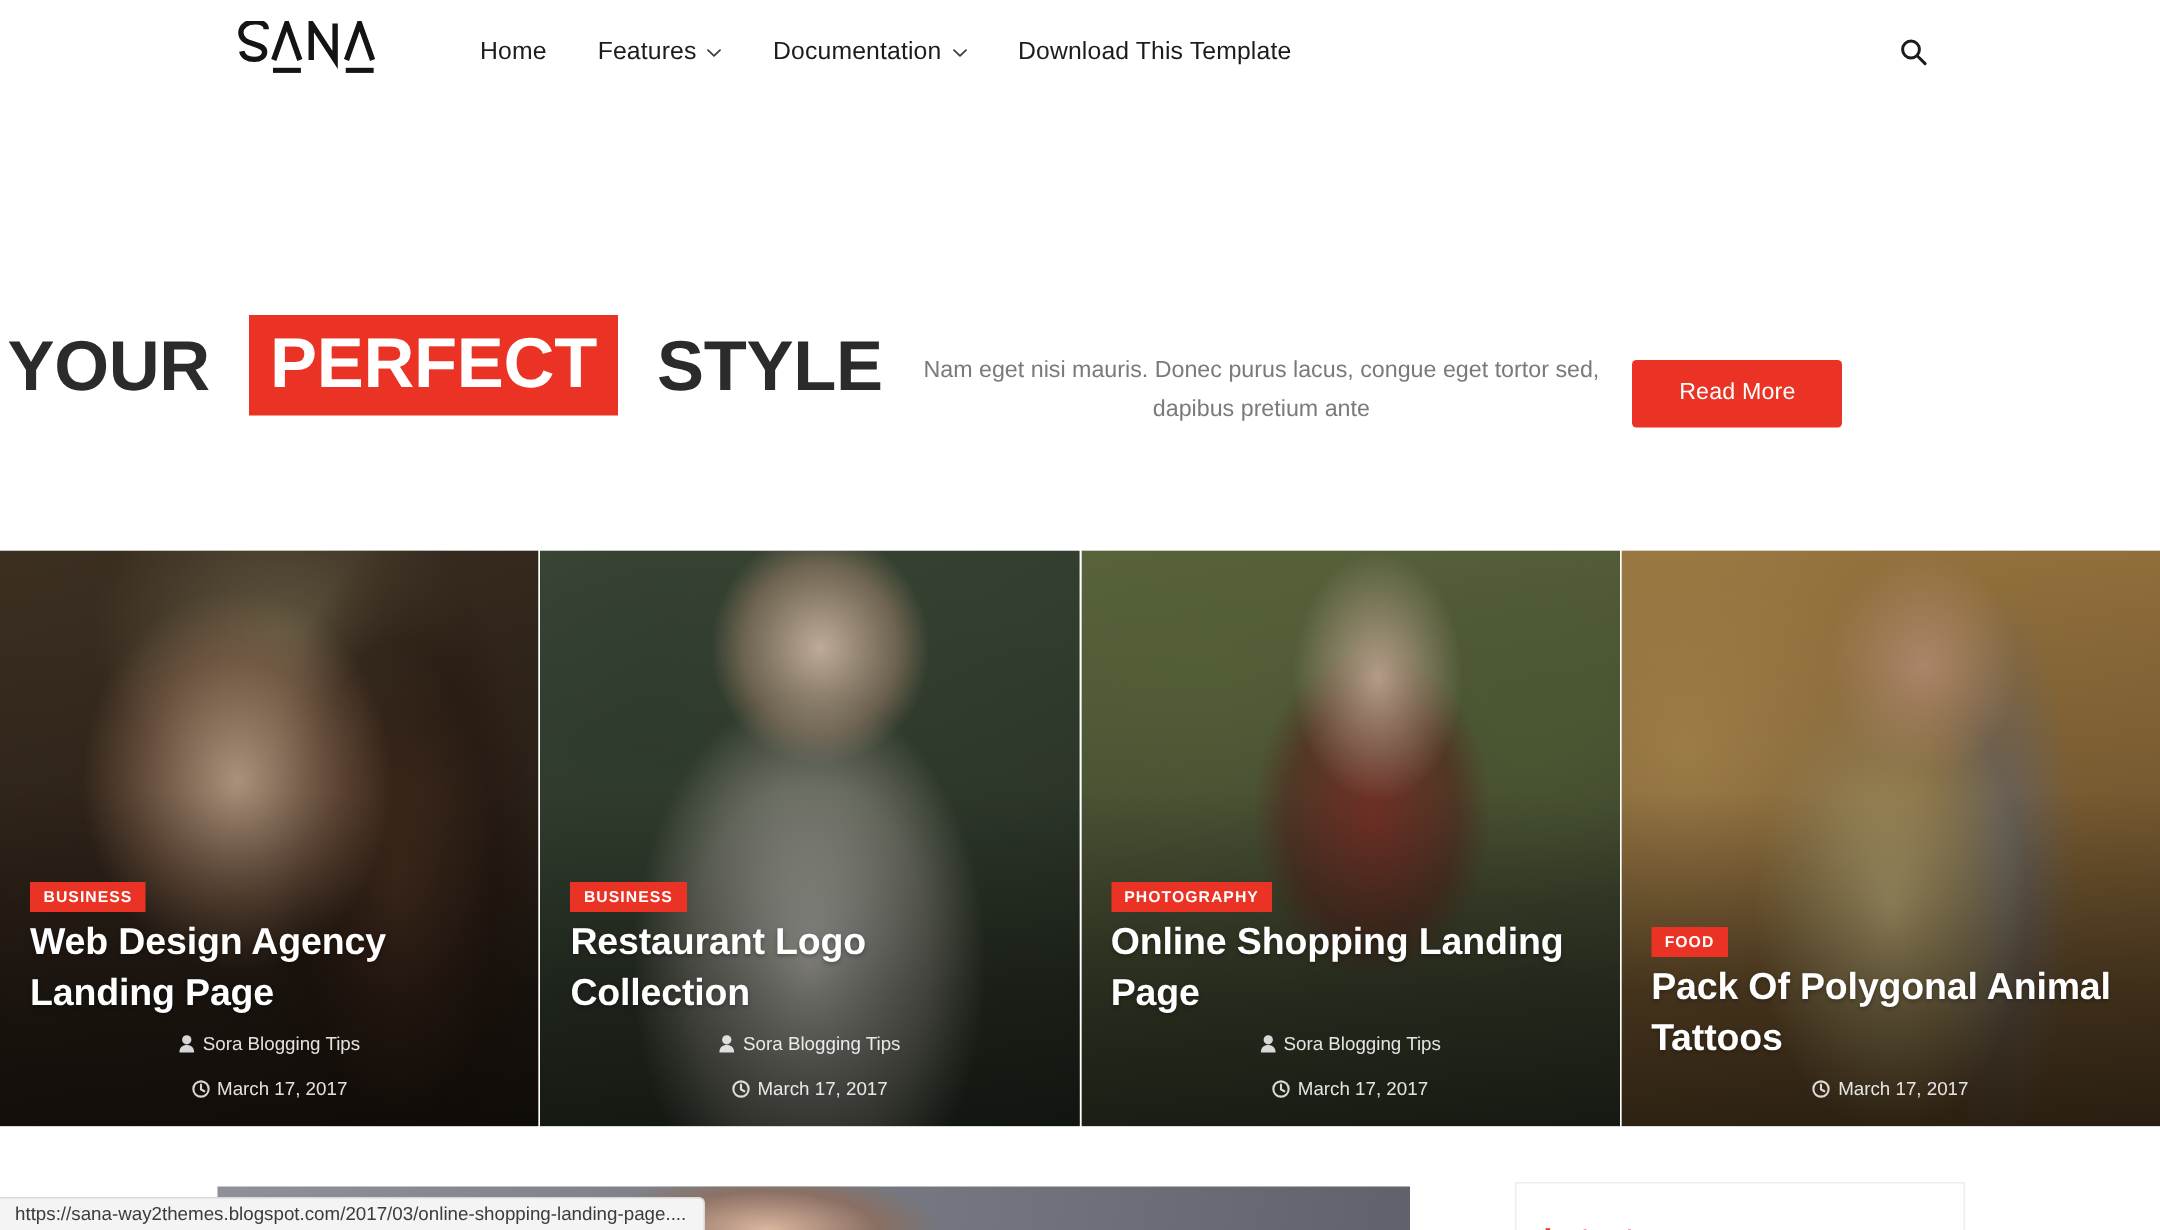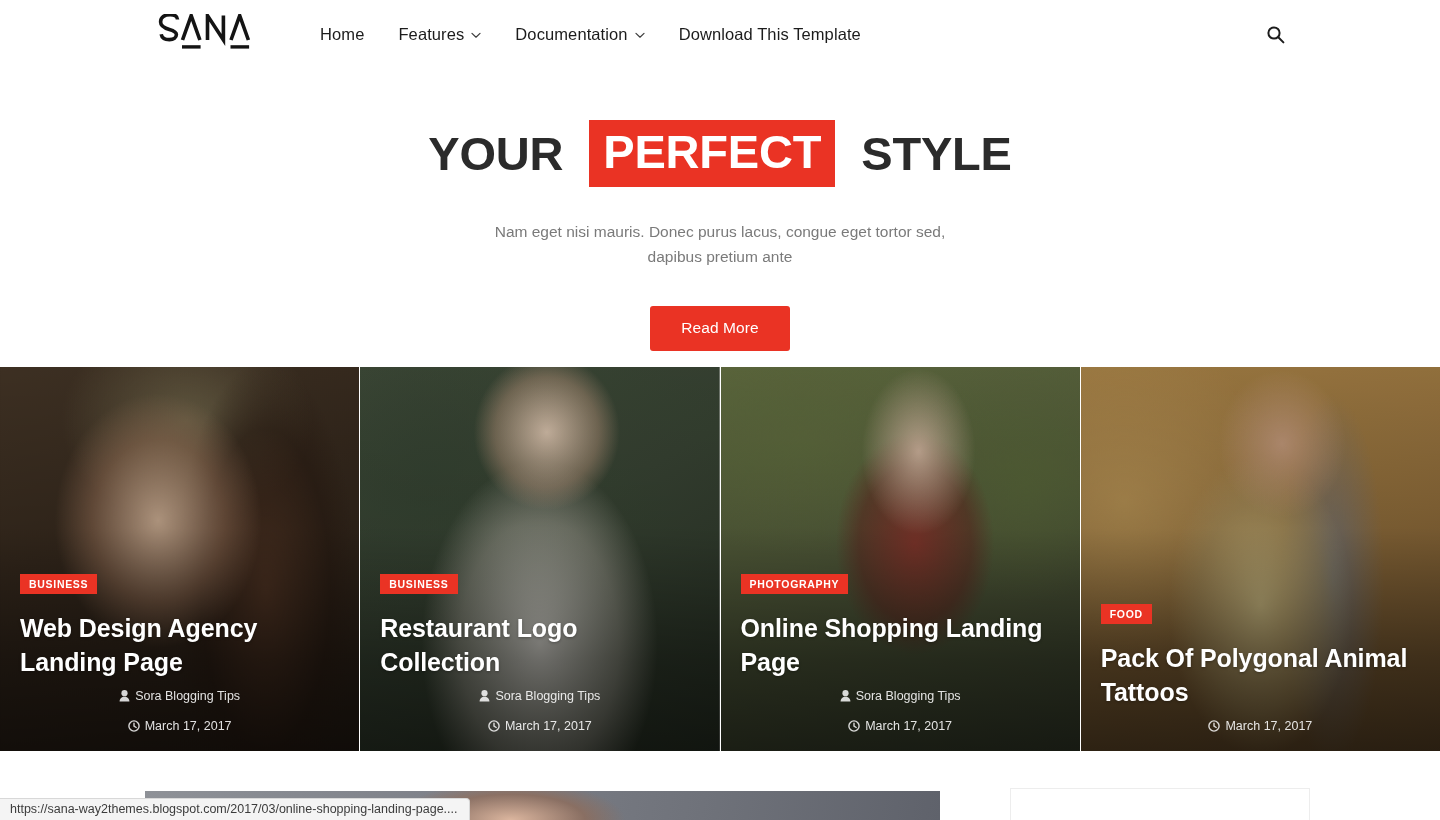--- a/index.html
+++ b/index.html
@@ -60,21 +60,21 @@
     width: 26px; height: 26px;
     display: flex; align-items: center; justify-content: center;
     cursor: pointer;
   }
 
   
   #hero {
     height: 299px;
     background: #ffffff;
     display: flex;
-    flex-direction: column;
+    flex-direction: row;
     align-items: center;
     padding-top: 52px;
   }
   #hero-title {
     font-size: 47px;
     font-weight: 700;
     letter-spacing: -0.2px;
     color: #2b2b2b;
     line-height: 1.05;
     display: flex;
@@ -148,21 +148,21 @@
     z-index: 2;
   }
   .feat-badge {
     display: inline-block;
     background: #ea3324;
     color: #ffffff;
     font-size: 10.5px;
     font-weight: 700;
     letter-spacing: .7px;
     padding: 4px 9px 4px 9px;
-    margin-bottom: 18px;
+    margin-bottom: 4px;
     text-align: center;
   }
   .feat-title {
     color: #ffffff;
     font-size: 25px;
     font-weight: 700;
     line-height: 1.34;
     letter-spacing: -0.1px;
     margin-bottom: 10px;
     text-shadow: 0 1px 3px rgba(0,0,0,.30);

